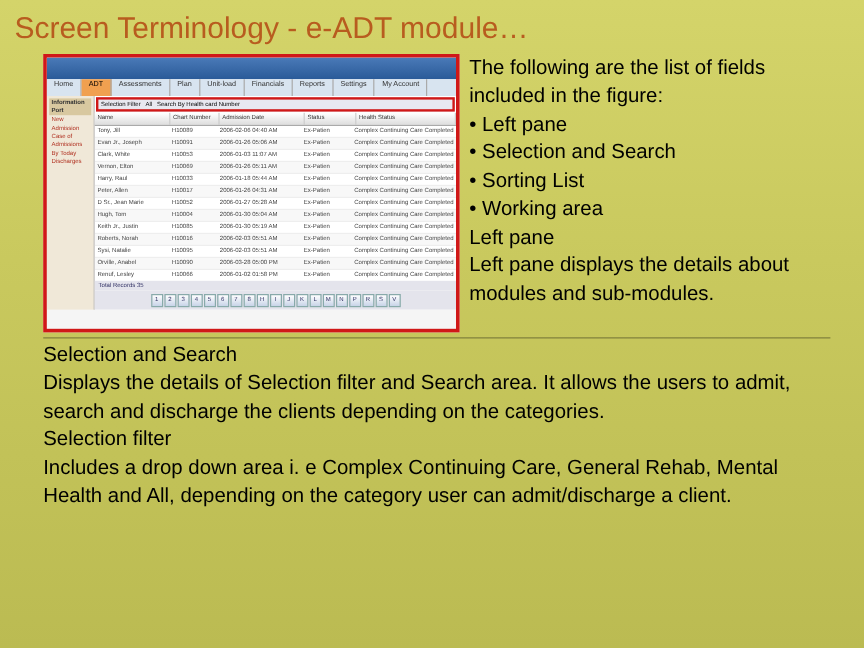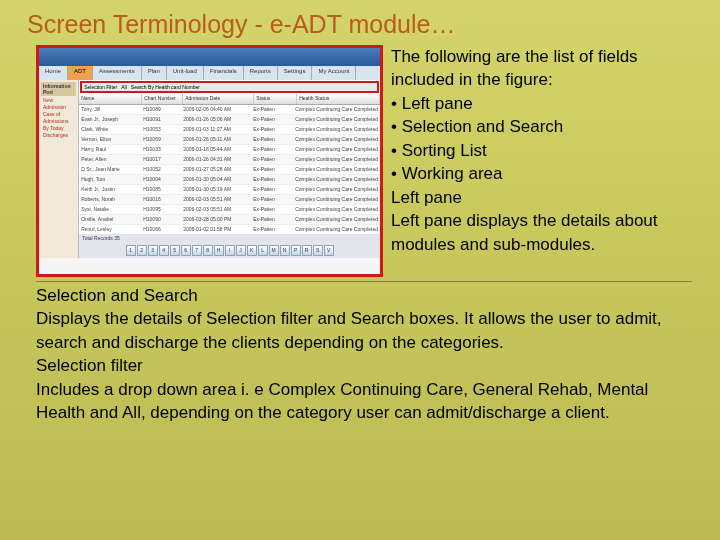--- a/index.html
+++ b/index.html
@@ -9,21 +9,20 @@
     background: linear-gradient(to bottom, #d4d46a 0%, #c9c95e 40%, #bbbb52 100%);
     font-family: Arial, sans-serif;
     overflow: hidden;
     position: relative;
   }
   .title {
     color: #b85c1f;
     font-size: 25px;
     padding: 10px 12px 6px 12px;
     font-weight: normal;
-    margin-left: 15px;
   }
   .content-wrap {
     position: relative;
     padding: 0 28px 0 36px;
   }
   .screenshot {
     float: left;
     width: 347px;
     height: 232px;
     border: 3px solid #d01818;
@@ -337,18 +336,18 @@
     <ul class="bullets" id="bullets">
         <li>Left pane</li>
         <li>Selection  and Search</li>
         <li>Sorting List</li>
         <li>Working area</li>
       </ul>
     <p>Left pane</p>
     <p>Left pane displays the details about modules and sub-modules.</p>
     <div class="hr-line" style="clear:both"></div>
     <p>Selection and Search</p>
-    <p>Displays the details of Selection filter and Search boxes. It allows the user to admit, search and discharge the clients depending on the categories.</p>
+    <p>Displays the details of Selection filter and Search area. It allows the users to admit, search and discharge the clients depending on the categories.</p>
     <p>Selection filter</p>
     <p>Includes a drop down area i. e Complex Continuing Care, General Rehab, Mental Health and All, depending on the category user can admit/discharge a client.</p>
   </div>
 
 </div>
 
 </body></html>

